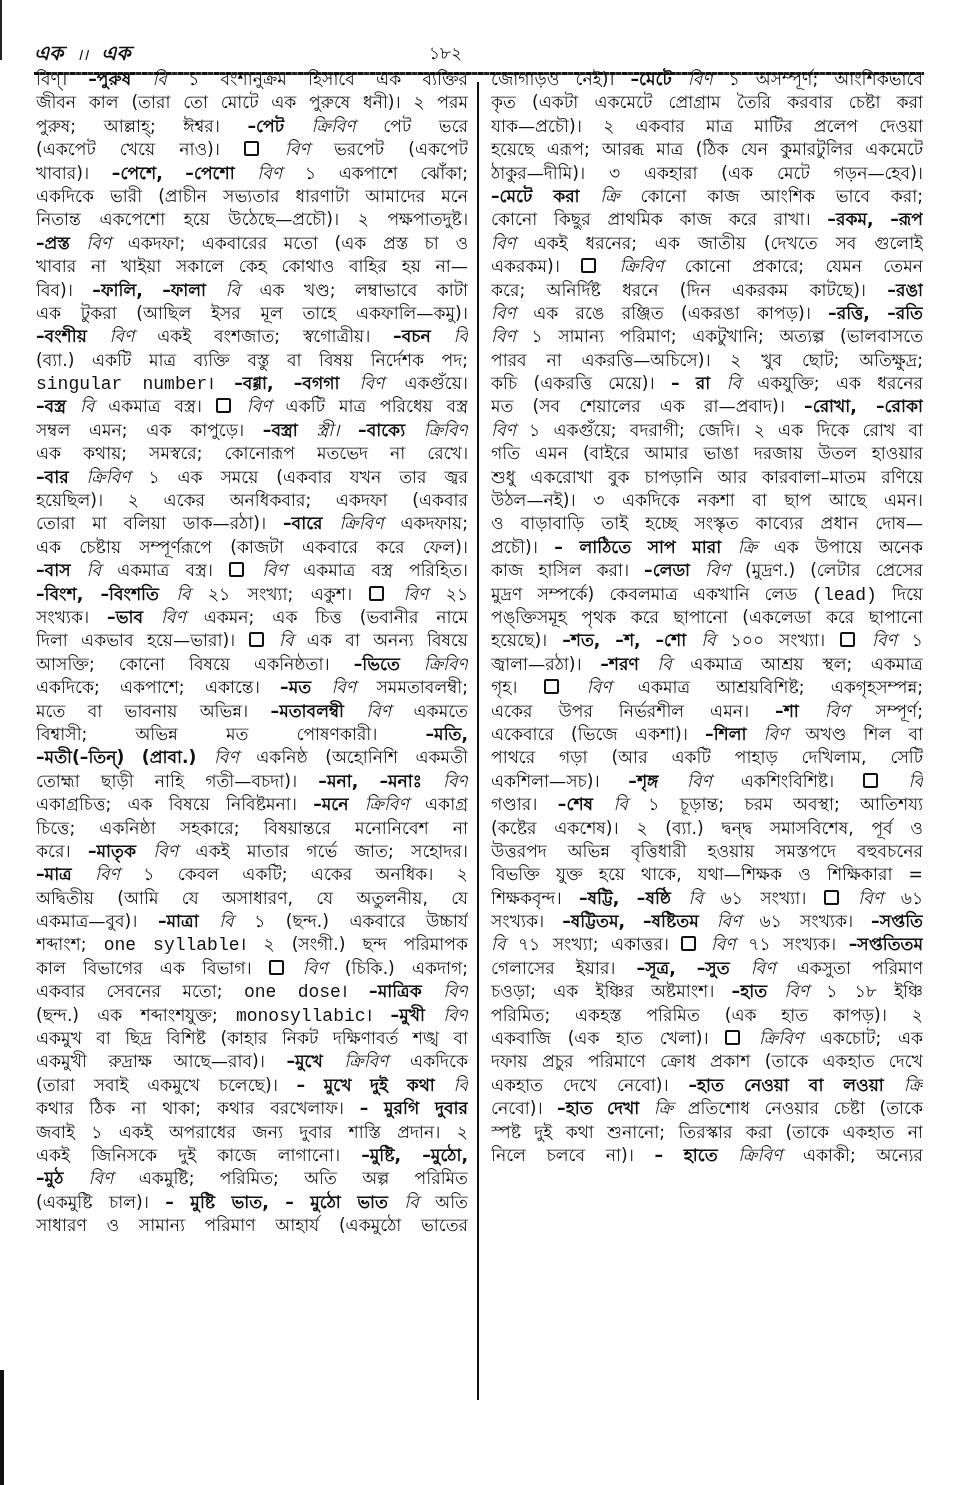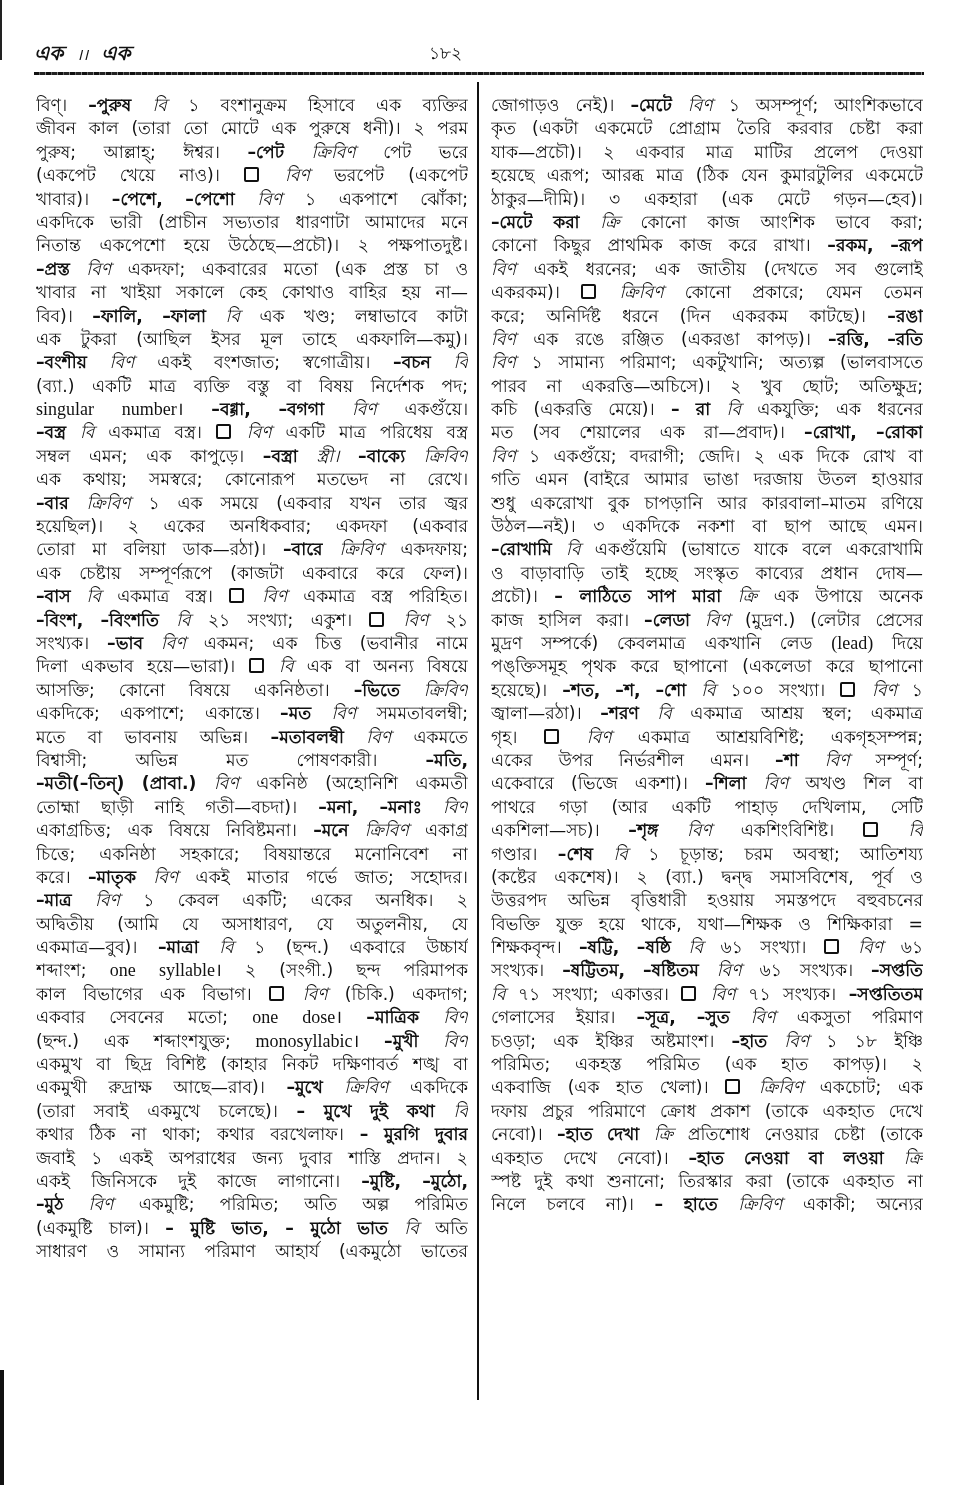--- a/index.html
+++ b/index.html
@@ -4,29 +4,29 @@
 <style>
   html, body { margin: 0; padding: 0; background: #ffffff; }
   body { width: 960px; height: 1485px; position: relative; overflow: hidden; color: #111; font-family: "DejaVu Sans", sans-serif; }
   .scan-edge { position: absolute; left: 0; top: 1370px; width: 4px; height: 115px; background: #111; }
   .scan-edge-top { position: absolute; left: 0; top: 0; width: 2px; height: 60px; background: #222; }
   .header { position: absolute; left: 34px; top: 38px; width: 890px; height: 30px; }
   .hdr-guide { position: absolute; left: 0; top: 0; font-size: 20px; font-weight: bold; letter-spacing: 0; font-style: italic; }
   .hdr-sep { margin: 0 6px; font-weight: normal; font-size: 16px; }
   .hdr-page { position: absolute; left: 395px; top: 2px; font-size: 17px; text-align: right; }
   .rule { position: absolute; left: 34px; top: 72px; width: 890px; height: 3px; background: repeating-linear-gradient(90deg, #111 0 5px, #666 5px 6px, #222 6px 11px, #888 11px 12px); }
-  .col { position: absolute; top: 94px; font-size: 17.2px; line-height: 23.4px; text-align: justify; }
+  .col { position: absolute; top: 68px; font-size: 17.2px; line-height: 23.4px; text-align: justify; }
   .col-left { left: 36px; width: 432px; }
   .col-right { left: 491px; width: 432px; }
   .divider { position: absolute; left: 477px; top: 82px; width: 2px; height: 1318px; background: #111; }
   .line { display: block; white-space: nowrap; overflow: hidden; height: 23.4px; text-align-last: justify; }
   .hw { font-weight: bold; }
   .pos { font-style: italic; }
   .box { display: inline-block; width: 11px; height: 11px; border: 2px solid #111; border-radius: 2px; vertical-align: -1px; margin-right: 2px; }
-  .eng { font-family: Liberation Serif, serif; font-size: 18px; margin-top: 20px; }
+  .eng { font-family: Liberation Mono, monospace; font-size: 18px; margin-top: 20px; }
 </style>
 </head>
 <body>
 
 <div class="scan-edge-top"></div>
 <div class="scan-edge"></div>
 
 <div class="header">
   <div class="hdr-guide">
     <span>এক</span>
@@ -103,21 +103,20 @@
     <span class="line"><span>করে;</span> <span>অনির্দিষ্ট</span> <span>ধরনে</span> <span>(দিন</span> <span>একরকম</span> <span>কাটছে)।</span> <span class="hw">–রঙা</span></span>
     <span class="line"><span class="pos">বিণ</span> <span>এক</span> <span>রঙে</span> <span>রঞ্জিত</span> <span>(একরঙা</span> <span>কাপড়)।</span> <span class="hw">–রত্তি,</span> <span class="hw">–রতি</span></span>
     <span class="line"><span class="pos">বিণ</span> <span>১</span> <span>সামান্য</span> <span>পরিমাণ;</span> <span>একটুখানি;</span> <span>অত্যল্প</span> <span>(ভালবাসতে</span></span>
     <span class="line"><span>পারব</span> <span>না</span> <span>একরত্তি—অচিসে)।</span> <span>২</span> <span>খুব</span> <span>ছোট;</span> <span>অতিক্ষুদ্র;</span></span>
     <span class="line"><span>কচি</span> <span>(একরত্তি</span> <span>মেয়ে)।</span> <span class="hw">–</span> <span class="hw">রা</span> <span class="pos">বি</span> <span>একযুক্তি;</span> <span>এক</span> <span>ধরনের</span></span>
     <span class="line"><span>মত</span> <span>(সব</span> <span>শেয়ালের</span> <span>এক</span> <span>রা—প্রবাদ)।</span> <span class="hw">–রোখা,</span> <span class="hw">–রোকা</span></span>
     <span class="line"><span class="pos">বিণ</span> <span>১</span> <span>একগুঁয়ে;</span> <span>বদরাগী;</span> <span>জেদি।</span> <span>২</span> <span>এক</span> <span>দিকে</span> <span>রোখ</span> <span>বা</span></span>
     <span class="line"><span>গতি</span> <span>এমন</span> <span>(বাইরে</span> <span>আমার</span> <span>ভাঙা</span> <span>দরজায়</span> <span>উতল</span> <span>হাওয়ার</span></span>
     <span class="line"><span>শুধু</span> <span>একরোখা</span> <span>বুক</span> <span>চাপড়ানি</span> <span>আর</span> <span>কারবালা–মাতম</span> <span>রণিয়ে</span></span>
     <span class="line"><span>উঠল—নই)।</span> <span>৩</span> <span>একদিকে</span> <span>নকশা</span> <span>বা</span> <span>ছাপ</span> <span>আছে</span> <span>এমন।</span></span>
-    <span class="line"><span class="hw">–রোখামি</span> <span class="pos">বি</span> <span>একগুঁয়েমি</span> <span>(ভাষাতে</span> <span>যাকে</span> <span>বলে</span> <span>একরোখামি</span></span>
     <span class="line"><span>ও</span> <span>বাড়াবাড়ি</span> <span>তাই</span> <span>হচ্ছে</span> <span>সংস্কৃত</span> <span>কাব্যের</span> <span>প্রধান</span> <span>দোষ—</span></span>
     <span class="line"><span>প্রচৌ)।</span> <span class="hw">–</span> <span class="hw">লাঠিতে</span> <span class="hw">সাপ</span> <span class="hw">মারা</span> <span class="pos">ক্রি</span> <span>এক</span> <span>উপায়ে</span> <span>অনেক</span></span>
     <span class="line"><span>কাজ</span> <span>হাসিল</span> <span>করা।</span> <span class="hw">–লেডা</span> <span class="pos">বিণ</span> <span>(মুদ্রণ.)</span> <span>(লেটার</span> <span>প্রেসের</span></span>
     <span class="line"><span>মুদ্রণ</span> <span>সম্পর্কে)</span> <span>কেবলমাত্র</span> <span>একখানি</span> <span>লেড</span> <span class="eng">(lead)</span> <span>দিয়ে</span></span>
     <span class="line"><span>পঙ্‌ক্তিসমূহ</span> <span>পৃথক</span> <span>করে</span> <span>ছাপানো</span> <span>(একলেডা</span> <span>করে</span> <span>ছাপানো</span></span>
     <span class="line"><span>হয়েছে)।</span> <span class="hw">–শত,</span> <span class="hw">–শ,</span> <span class="hw">–শো</span> <span class="pos">বি</span> <span>১০০</span> <span>সংখ্যা।</span> <span class="box"></span> <span class="pos">বিণ</span> <span>১</span></span>
     <span class="line"><span>জ্বালা—রঠা)।</span> <span class="hw">–শরণ</span> <span class="pos">বি</span> <span>একমাত্র</span> <span>আশ্রয়</span> <span>স্থল;</span> <span>একমাত্র</span></span>
     <span class="line"><span>গৃহ।</span> <span class="box"></span> <span class="pos">বিণ</span> <span>একমাত্র</span> <span>আশ্রয়বিশিষ্ট;</span> <span>একগৃহসম্পন্ন;</span></span>
     <span class="line"><span>একের</span> <span>উপর</span> <span>নির্ভরশীল</span> <span>এমন।</span> <span class="hw">–শা</span> <span class="pos">বিণ</span> <span>সম্পূর্ণ;</span></span>
     <span class="line"><span>একেবারে</span> <span>(ভিজে</span> <span>একশা)।</span> <span class="hw">–শিলা</span> <span class="pos">বিণ</span> <span>অখণ্ড</span> <span>শিল</span> <span>বা</span></span>
@@ -128,17 +127,17 @@
     <span class="line"><span>উত্তরপদ</span> <span>অভিন্ন</span> <span>বৃত্তিধারী</span> <span>হওয়ায়</span> <span>সমস্তপদে</span> <span>বহুবচনের</span></span>
     <span class="line"><span>বিভক্তি</span> <span>যুক্ত</span> <span>হয়ে</span> <span>থাকে,</span> <span>যথা—শিক্ষক</span> <span>ও</span> <span>শিক্ষিকারা</span> <span>=</span></span>
     <span class="line"><span>শিক্ষকবৃন্দ।</span> <span class="hw">–ষট্টি,</span> <span class="hw">–ষষ্ঠি</span> <span class="pos">বি</span> <span>৬১</span> <span>সংখ্যা।</span> <span class="box"></span> <span class="pos">বিণ</span> <span>৬১</span></span>
     <span class="line"><span>সংখ্যক।</span> <span class="hw">–ষট্টিতম,</span> <span class="hw">–ষষ্টিতম</span> <span class="pos">বিণ</span> <span>৬১</span> <span>সংখ্যক।</span> <span class="hw">–সপ্ততি</span></span>
     <span class="line"><span class="pos">বি</span> <span>৭১</span> <span>সংখ্যা;</span> <span>একাত্তর।</span> <span class="box"></span> <span class="pos">বিণ</span> <span>৭১</span> <span>সংখ্যক।</span> <span class="hw">–সপ্ততিতম</span></span>
     <span class="line"><span>গেলাসের</span> <span>ইয়ার।</span> <span class="hw">–সূত্র,</span> <span class="hw">–সুত</span> <span class="pos">বিণ</span> <span>একসুতা</span> <span>পরিমাণ</span></span>
     <span class="line"><span>চওড়া;</span> <span>এক</span> <span>ইঞ্চির</span> <span>অষ্টমাংশ।</span> <span class="hw">–হাত</span> <span class="pos">বিণ</span> <span>১</span> <span>১৮</span> <span>ইঞ্চি</span></span>
     <span class="line"><span>পরিমিত;</span> <span>একহস্ত</span> <span>পরিমিত</span> <span>(এক</span> <span>হাত</span> <span>কাপড়)।</span> <span>২</span></span>
     <span class="line"><span>একবাজি</span> <span>(এক</span> <span>হাত</span> <span>খেলা)।</span> <span class="box"></span> <span class="pos">ক্রিবিণ</span> <span>একচোট;</span> <span>এক</span></span>
     <span class="line"><span>দফায়</span> <span>প্রচুর</span> <span>পরিমাণে</span> <span>ক্রোধ</span> <span>প্রকাশ</span> <span>(তাকে</span> <span>একহাত</span> <span>দেখে</span></span>
+    <span class="line"><span>একহাত</span> <span>দেখে</span> <span>নেবো)।</span> <span class="hw">–হাত</span> <span class="hw">নেওয়া</span> <span class="hw">বা</span> <span class="hw">লওয়া</span> <span class="pos">ক্রি</span></span>
     <span class="line"><span>নেবো)।</span> <span class="hw">–হাত</span> <span class="hw">দেখা</span> <span class="pos">ক্রি</span> <span>প্রতিশোধ</span> <span>নেওয়ার</span> <span>চেষ্টা</span> <span>(তাকে</span></span>
-    <span class="line"><span>একহাত</span> <span>দেখে</span> <span>নেবো)।</span> <span class="hw">–হাত</span> <span class="hw">নেওয়া</span> <span class="hw">বা</span> <span class="hw">লওয়া</span> <span class="pos">ক্রি</span></span>
     <span class="line"><span>স্পষ্ট</span> <span>দুই</span> <span>কথা</span> <span>শুনানো;</span> <span>তিরস্কার</span> <span>করা</span> <span>(তাকে</span> <span>একহাত</span> <span>না</span></span>
     <span class="line"><span>নিলে</span> <span>চলবে</span> <span>না)।</span> <span class="hw">–</span> <span class="hw">হাতে</span> <span class="pos">ক্রিবিণ</span> <span>একাকী;</span> <span>অন্যের</span></span>
   </div>
 
 </body></html>

